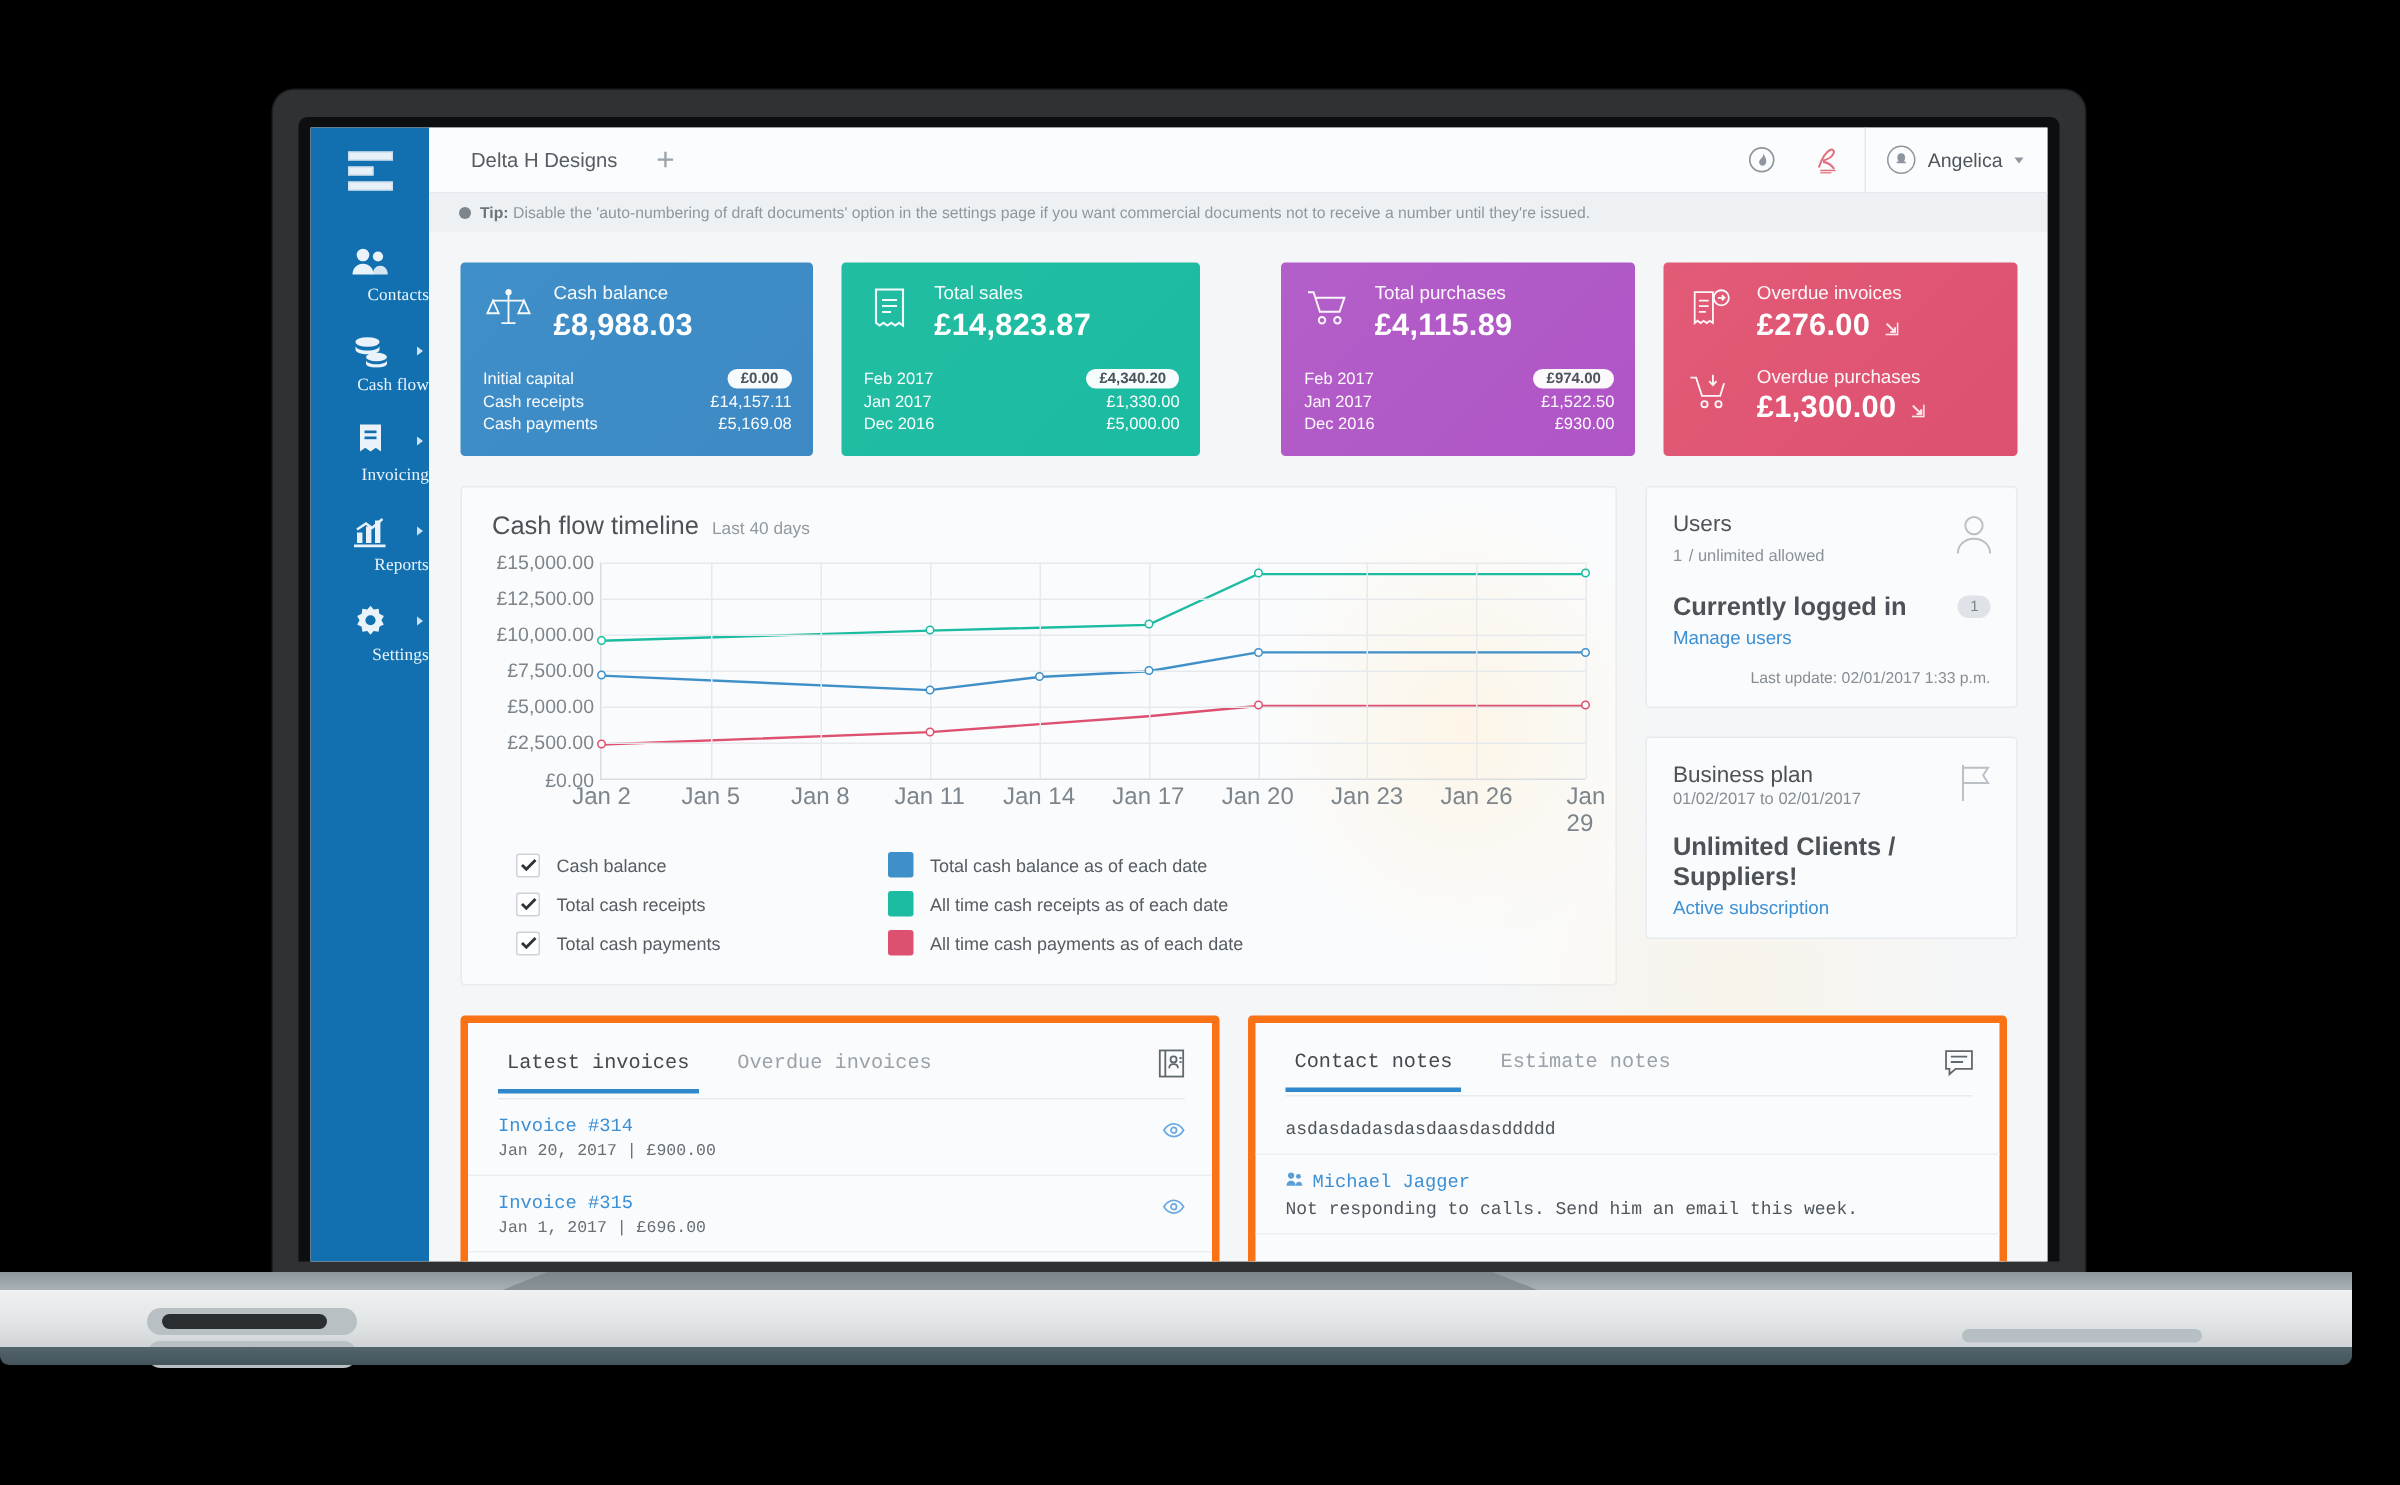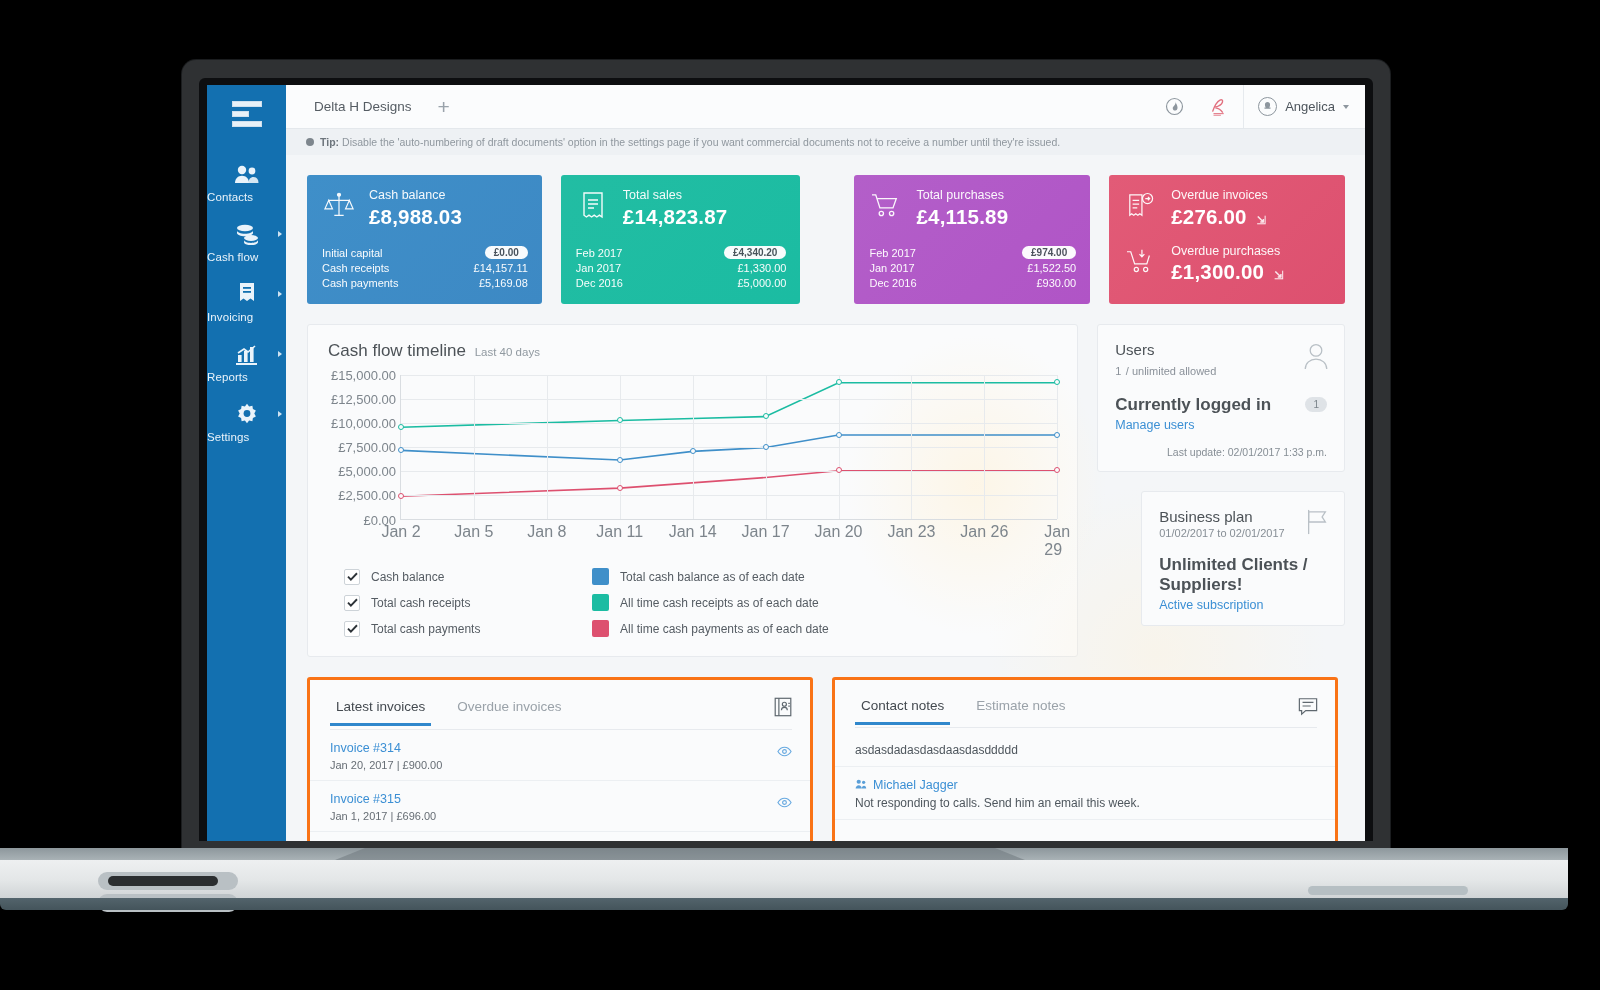--- a/index.html
+++ b/index.html
@@ -56,21 +56,21 @@
   
   .sidebar {
     position: absolute; left: 0; top: 0; width: 79px; height: 756px;
     background: #1370b0;
   }
   .logo-box { margin: 16px auto 24px; width: 30px; height: 26px; display:flex; flex-direction:column; justify-content:space-between; }
   .logo-bar { height: 6px; background: #e8f1f8; border: 1px solid #cfe0ee; }
   .logo-bar.short { width: 58%; }
 
   .nav-item {
-    position: relative; padding: 10px 0 8px; text-align: left; cursor: pointer;
+    position: relative; padding: 10px 0 8px; text-align: right; cursor: pointer; font-family: Liberation Serif, serif;
   }
   .nav-icon { height: 26px; display:flex; align-items:center; justify-content:center; color:#eaf3fa; }
   .nav-label { margin-top: 4px; font-size: 11.5px; color: #eaf3fa; letter-spacing:.1px; }
   .nav-caret {
     position: absolute; right: 4px; top: 20px;
     width: 0; height: 0; border-left: 4px solid #cfe3f2;
     border-top: 3.5px solid transparent; border-bottom: 3.5px solid transparent;
   }
 
   .topbar {
@@ -151,21 +151,21 @@
   .sp-row { margin-top: 16px; display:flex; align-items:center; justify-content:space-between; }
   .sp-strong { font-size: 17px; color:#4c5257; font-weight:bold; }
   .badge-1 { background:#dfe3e7; color:#7b838a; font-size:10px; border-radius:9px; padding:2px 8px; }
   .sp-link { font-size:12.5px; color:#3b8fd4; cursor:pointer; display:block; margin-top:3px; }
   .sp-foot { margin-top: 14px; font-size: 10.5px; color:#868e95; text-align:right; }
   .sp-corner { position:absolute; right: 14px; top: 16px; color:#b9c0c6; }
   .sp-date { font-size: 11px; color:#868e95; margin-top: 2px; }
 
   
   .bot-row { display:flex; gap: 19px; padding: 20px 20px 0 21px; }
-  .bot-panel { background:#fafbfc; border:3px solid #f97316; border-radius:3px; width: 506px; padding: 0 0 4px; position:relative; }
+  .bot-panel { background:#fafbfc; border:5px solid #f97316; border-radius:3px; width: 506px; padding: 0 0 4px; position:relative;font-family:Liberation Mono, monospace; }
   .tabs { display:flex; align-items:center; padding: 16px 16px 0 20px; position:relative; }
   .tab { font-size: 13.5px; padding: 0 6px 12px; margin-right: 20px; cursor:pointer; color:#9aa2a9; position:relative; }
   .tab.active { color:#43494f; }
   .tab.active::after { content:""; position:absolute; left:0; right:0; bottom:0; height:3px; background:#2f87cc; }
   .tabs-rule { position:absolute; left:20px; right:18px; bottom:0; height:1px; background:#e7eaee; }
   .tab-ic { margin-left:auto; margin-bottom:8px; color:#5f686f; cursor:pointer; }
 
   .list-row { display:flex; align-items:flex-start; padding: 11px 18px 9px 20px; border-bottom:1px solid #eceff2; }
   .li-main { flex:1; }
   .li-link { font-size: 12.5px; color:#3b8fd4; cursor:pointer; }
@@ -557,21 +557,21 @@
               <span>/ unlimited allowed</span>
             </div>
             <div class="sp-row">
               <span class="sp-strong">Currently logged in</span>
               <span class="badge-1">1</span>
             </div>
             <a class="sp-link">Manage users</a>
             <div class="sp-foot">Last update: 02/01/2017 1:33 p.m.</div>
           </div>
 
-          <div class="side-panel" style="margin-left:44px;">
+          <div class="side-panel" style="">
             <div class="sp-corner">
               <svg width="26" height="28" viewBox="0 0 28 30" fill="none" stroke="#b9c0c6" stroke-width="1.4">
                   <path d="M5 2v26"></path>
                   <path d="M5 4h18l-3.5 5.5L23 15H5z"></path>
                 </svg>
             </div>
             <div class="sp-title">Business plan</div>
             <div class="sp-date">01/02/2017 to 02/01/2017</div>
             <div class="sp-row">
               <span class="sp-strong">Unlimited Clients / Suppliers!</span>

